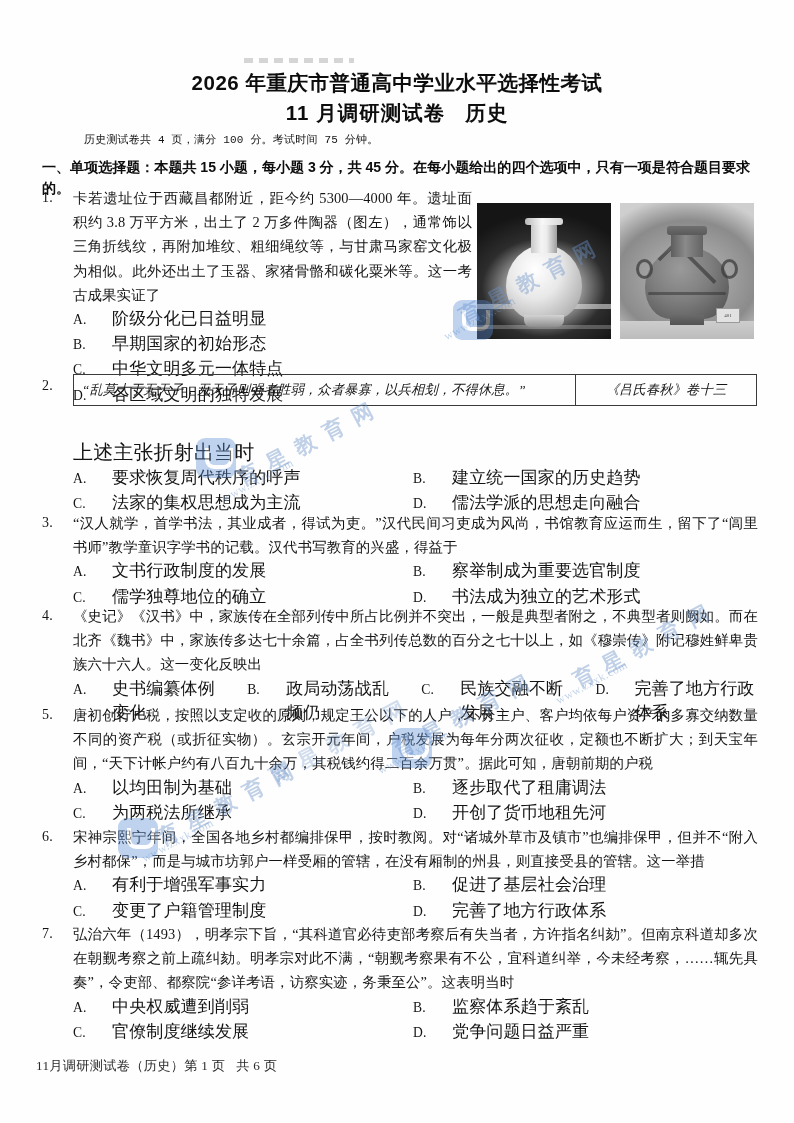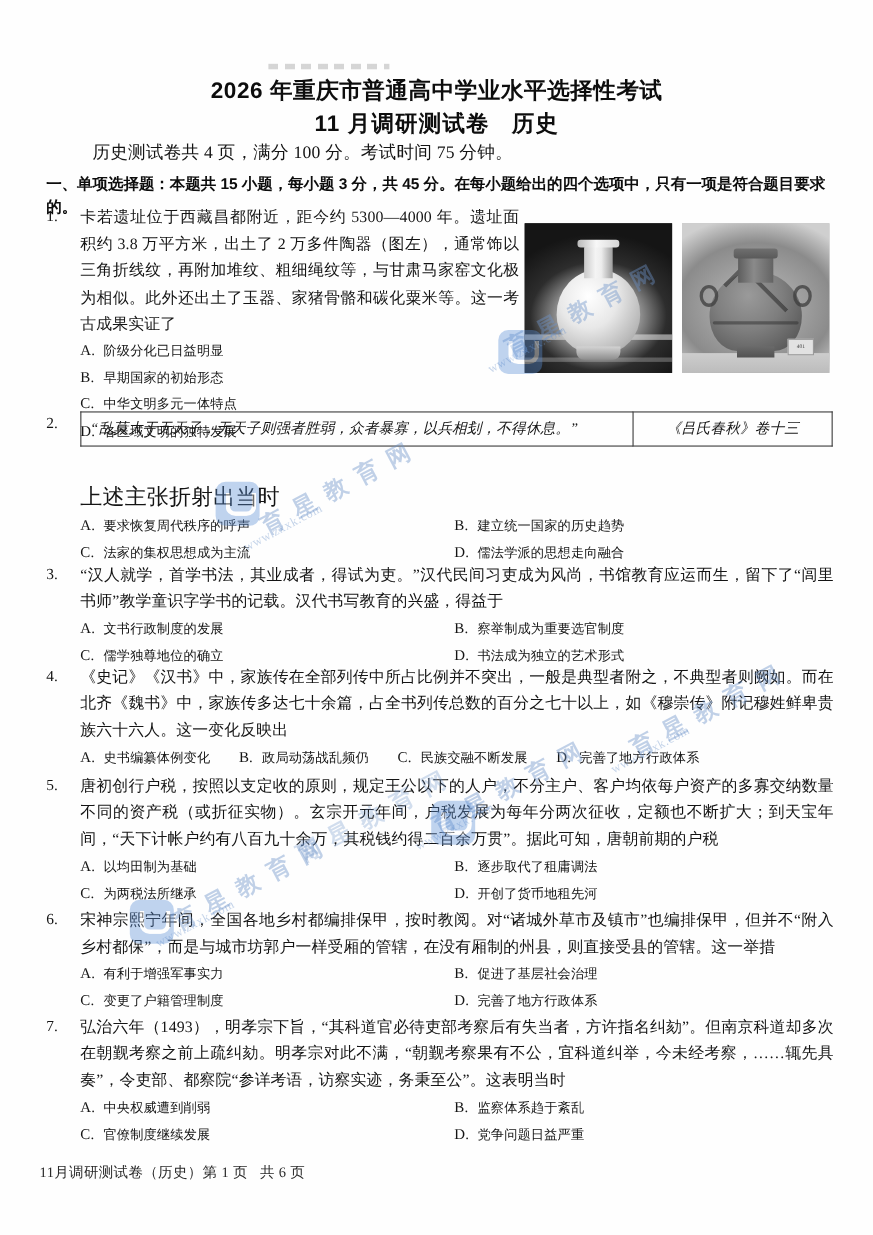--- a/index.html
+++ b/index.html
@@ -55,23 +55,24 @@
     color: #0d0d0d;
   }
   .title-line.second { letter-spacing: 1px; }
   .title-gap { display: inline-block; width: 20px; }
 
   
   .intro {
     position: absolute;
     left: 48px;
     top: 129px;
-    font-size: 16px;
+    font-size: 11px;
     line-height: 22px;
     letter-spacing: .2px;
+    font-family: Liberation Mono, monospace;
   }
   .section-head {
     position: absolute;
     left: 6px;
     top: 157px;
     width: 716px;
     font-family: "Liberation Sans", "DejaVu Sans", sans-serif;
     font-weight: bold;
     font-size: 14.1px;
     line-height: 21px;
@@ -109,21 +110,21 @@
     display: flex;
     align-items: baseline;
   }
   .opt .lbl {
     display: inline-block;
     width: 21px;
     flex: none;
     font-family: "Liberation Serif", serif;
     font-size: 13.6px;
   }
-  .opt .txt { font-size: 12px; }
+  .opt .txt { font-size: 17px; margin-left: 18px; }
   
   .opt-2col .opt:first-child { width: 340px; flex: none; }
   
   .opt-4col { justify-content: flex-start; }
   .opt-4col .opt { margin-right: 26px; }
 
   
   .figs {
     position: absolute;
     left: 441px;

